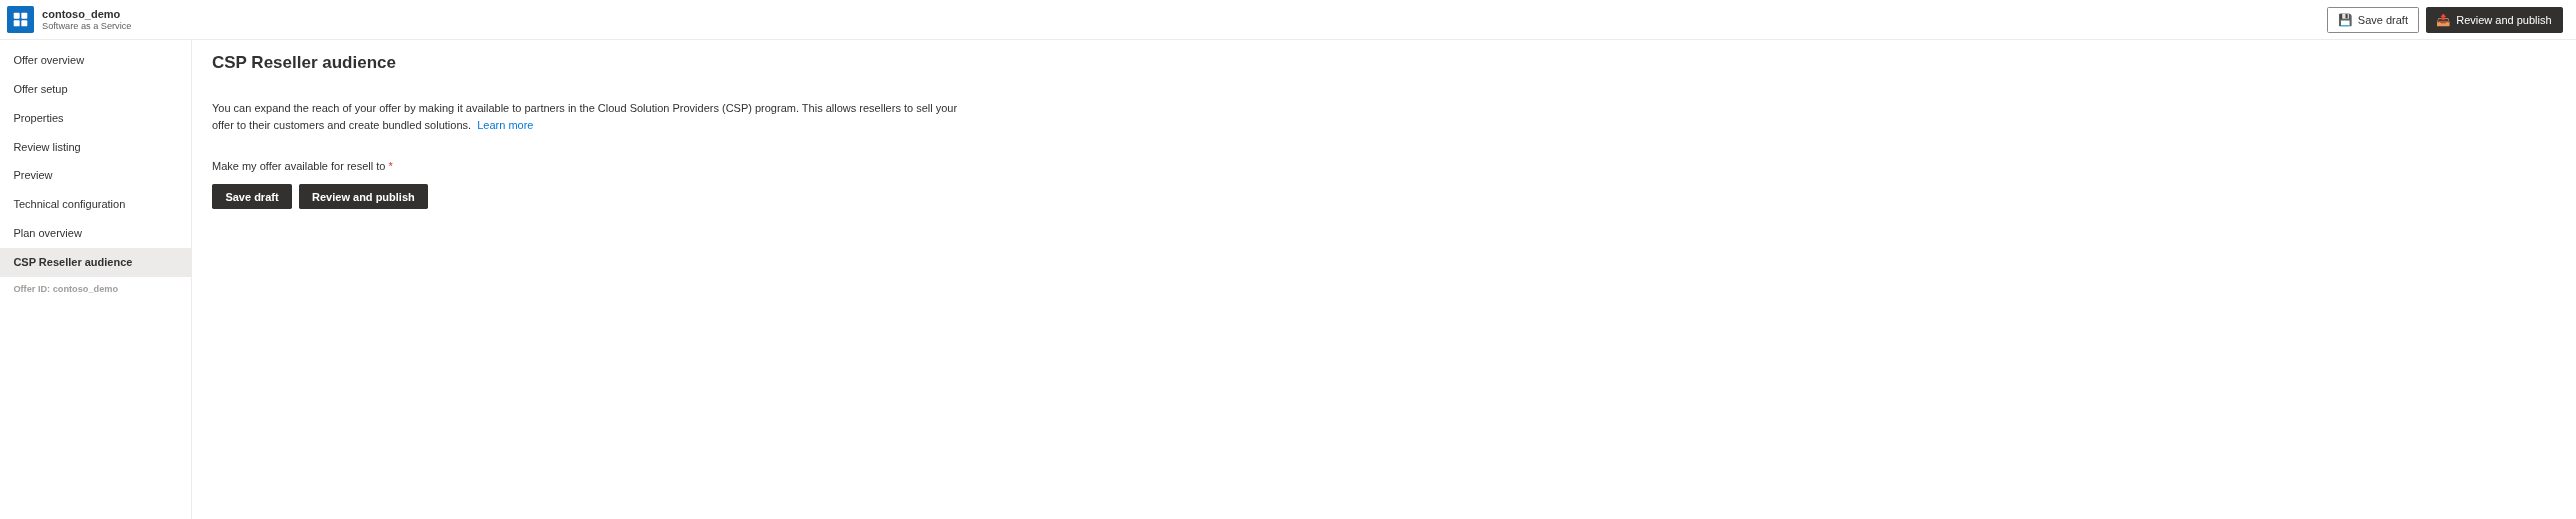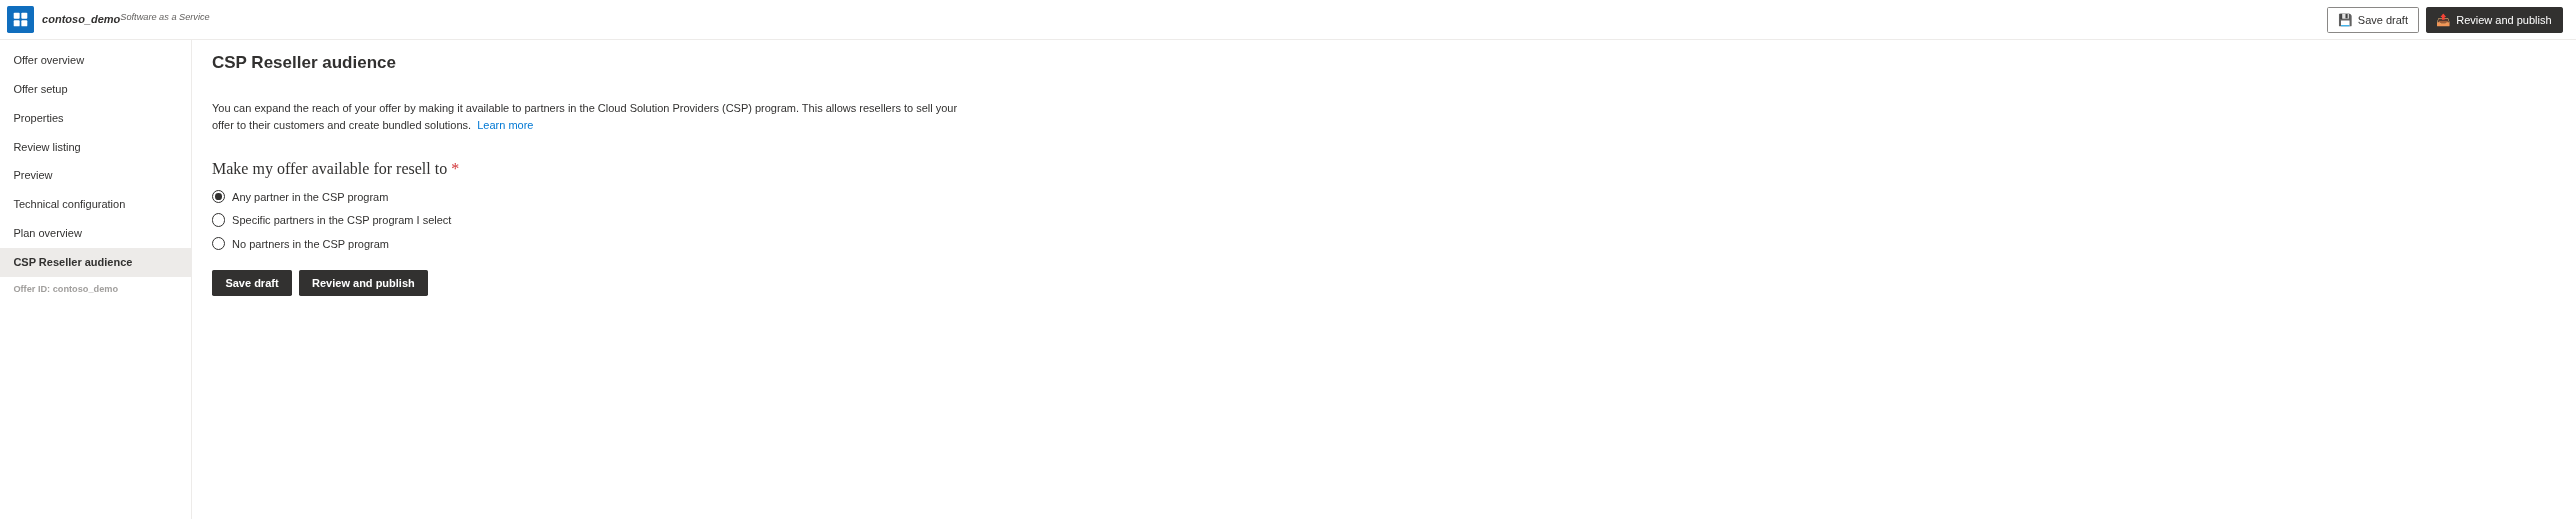--- a/index.html
+++ b/index.html
@@ -40,21 +40,21 @@
       align-items: center;
       justify-content: center;
     }
     .app-icon svg {
       width: 17px;
       height: 17px;
       fill: white;
     }
     .app-title {
       display: flex;
-      font-style: italic;
+      flex-direction: column;
     }
     .app-name {
       font-size: 11px;
       font-weight: 600;
       color: #323130;
       line-height: 1.3;
     }
     .app-subtitle {
       font-size: 9.2px;
       color: #605e5c;
@@ -175,24 +175,23 @@
       margin-bottom: 27px;
       max-width: 755px;
     }
     .learn-more-link {
       color: #0078d4;
       text-decoration: none;
       cursor: pointer;
     }
 
     .section-label {
-      font-size: 16px;
+      font-size: 11px;
       color: #323130;
       margin-bottom: 11.7px;
-      font-family: Liberation Serif, serif;
     }
     .section-label .required {
       color: #d13438;
     }
 
     .radio-group {
       display: flex;
       flex-direction: column;
       gap: 10px;
       margin-bottom: 20px;
@@ -328,34 +327,20 @@
     <div class="page-content">
       <p class="description-text">
         <span>You can expand the reach of your offer by making it available to partners in the Cloud Solution Providers (CSP) program. This allows resellers to sell your offer to their customers and create bundled solutions.</span>
         &nbsp;<a class="learn-more-link" href="#">Learn more</a>
       </p>
 
       <div class="section-label">
         <span>Make my offer available for resell to</span><span class="required"> *</span>
       </div>
 
-      <div class="radio-group">
-        <label class="radio-option">
-          <div class="radio-input selected"></div>
-          <span>Any partner in the CSP program</span>
-        </label>
-        <label class="radio-option">
-          <div class="radio-input"></div>
-          <span>Specific partners in the CSP program I select</span>
-        </label>
-        <label class="radio-option">
-          <div class="radio-input"></div>
-          <span>No partners in the CSP program</span>
-        </label>
-      </div>
 
       <div class="action-buttons">
         <button class="btn-save-draft">Save draft</button>
         <button class="btn-review-publish">Review and publish</button>
       </div>
     </div>
   </div>
 </div>
 
 

